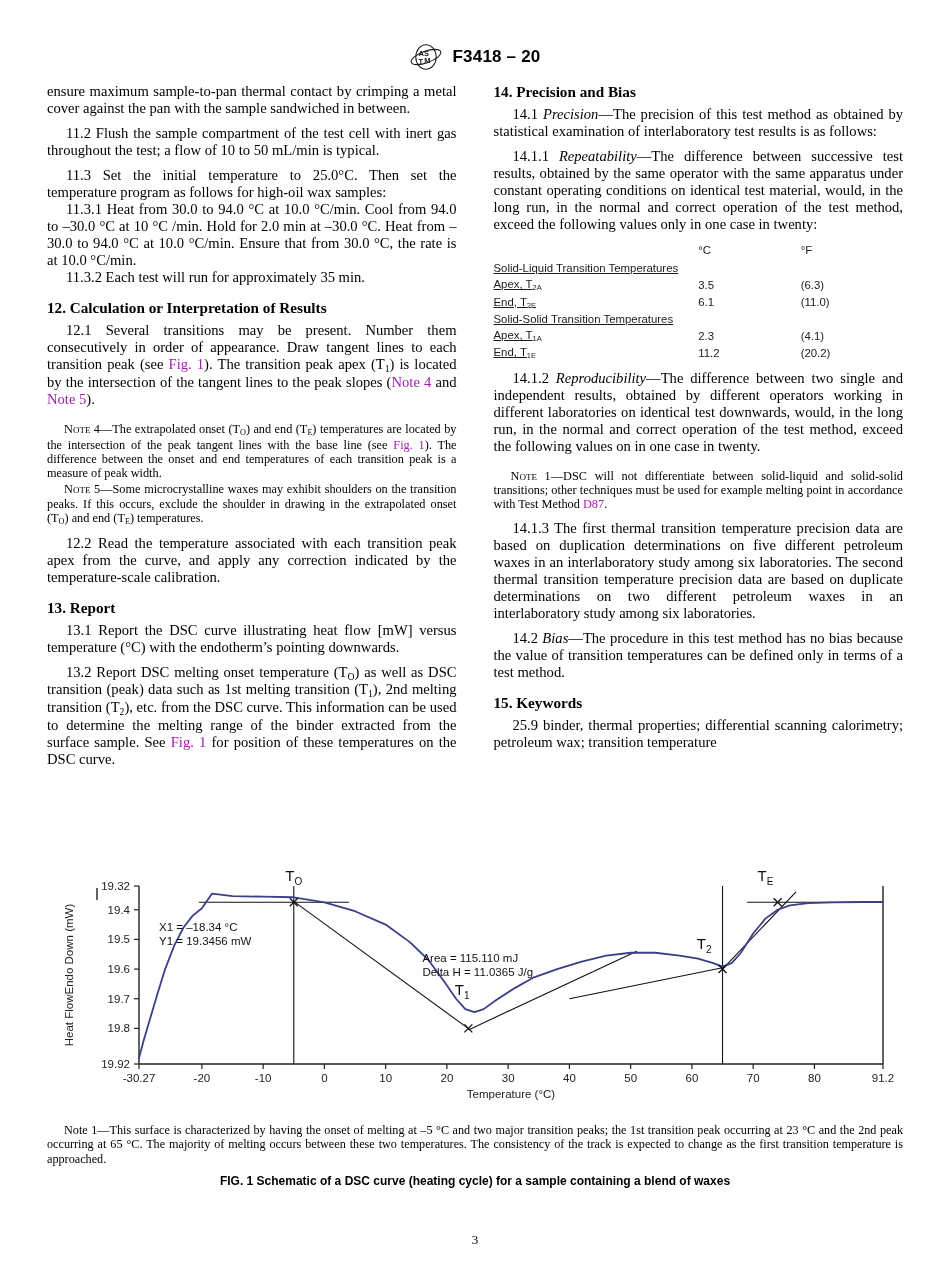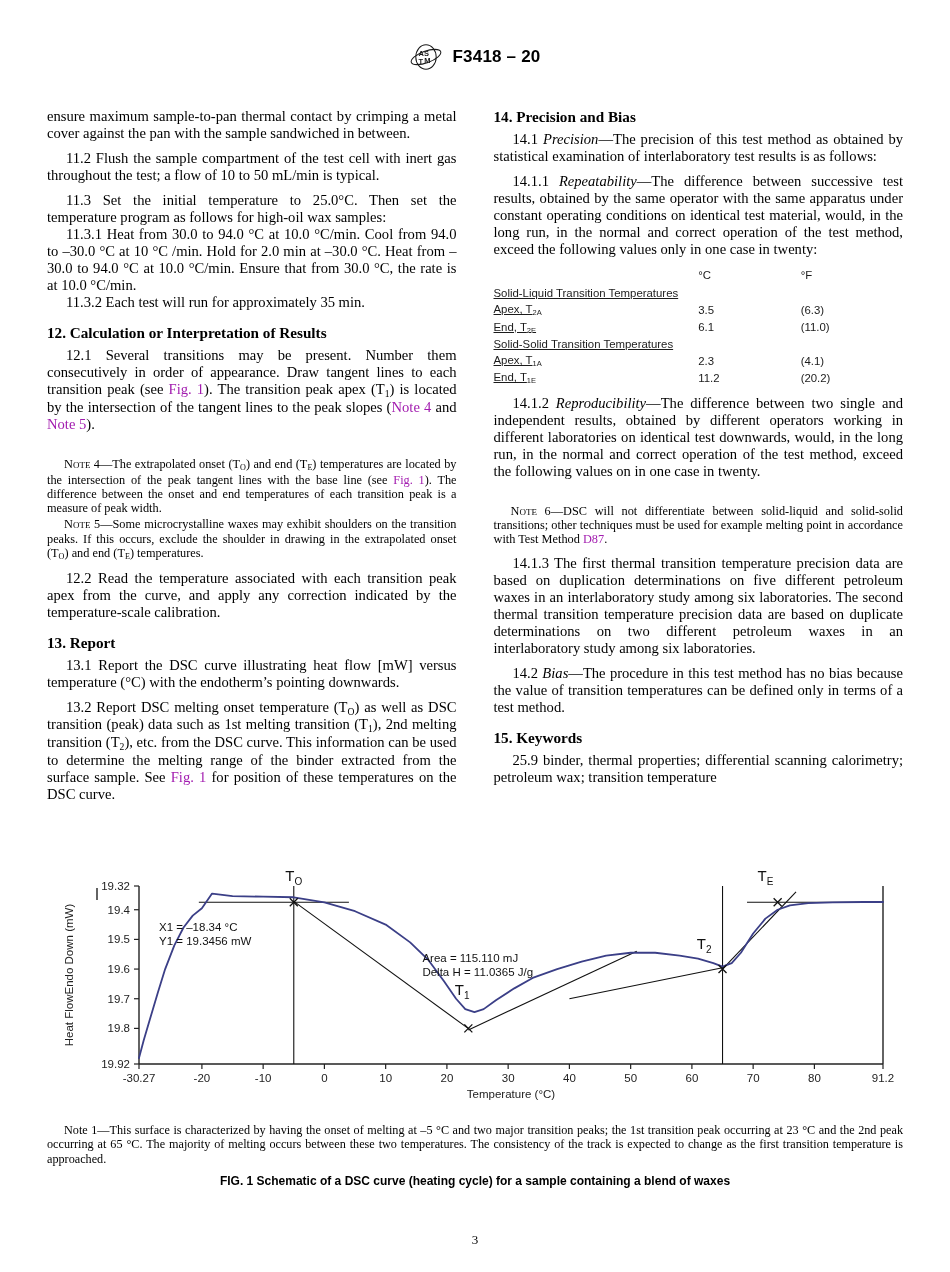--- a/index.html
+++ b/index.html
@@ -19,37 +19,37 @@
     display:flex; align-items:center; justify-content:center; gap:9px;
   }
   .astm-logo { width:34px; height:30px; display:block; }
   .std-des {
     font-family:"Liberation Sans", sans-serif;
     font-weight:bold; font-size:17px; letter-spacing:0.2px;
   }
 
   
   .columns {
-    position:absolute; top:108px; left:47px;
+    position:absolute; top:83px; left:47px;
     width:856px;
     display:flex; gap:37px;
   }
   .col { width:410px; }
 
   p { margin:0 0 0 0; text-align:justify; font-size:14.6px; line-height:1.165; }
   p.indent { text-indent:19px; }
   p.gap { margin-top:8px; }
   .sec-head {
     font-family:"Liberation Serif", serif;
     font-weight:bold; font-size:15.2px;
     margin-top:13px; margin-bottom:5px;
   }
   .note {
     font-size:12.3px; line-height:1.16; text-align:justify;
-    margin-top:24px; text-indent:17px;
+    margin-top:14px; text-indent:17px;
   }
   .note .nlabel { font-variant:small-caps; }
   .lnk { color:#a21caf;font-family:Liberation Serif, serif; }
   i { font-style:italic; }
   sub { font-size:0.66em; vertical-align:-0.28em; }
 
   
   .prec-table {
     font-family:"Liberation Sans", sans-serif;
     font-size:11.4px;
@@ -173,21 +173,21 @@
         <tr>
           <td class="c1"><span>End, T</span><sub>1E</sub></td>
           <td class="c2">11.2</td>
           <td class="c3">(20.2)</td>
         </tr>
       </tbody>
         </table>
 
       <p class="indent gap"><span>14.1.2  </span><i>Reproducibility</i><span>—The difference between two single and independent results, obtained by different operators working in different laboratories on identical test downwards, would, in the long run, in the normal and correct operation of the test method, exceed the following values on in one case in twenty.</span></p>
 
-      <p class="note"><span class="nlabel">Note</span><span> 6—DSC will not differentiate between solid-liquid and solid-solid transitions; other techniques must be used for example melting point in accordance with Test Method </span><span class="lnk">D87</span><span>.</span></p>
+      <p class="note"><span class="nlabel">Note</span><span> 1—DSC will not differentiate between solid-liquid and solid-solid transitions; other techniques must be used for example melting point in accordance with Test Method </span><span class="lnk">D87</span><span>.</span></p>
 
       <p class="indent gap">14.1.3  The first thermal transition temperature precision data are based on duplication determinations on five different petroleum waxes in an interlaboratory study among six laboratories. The second thermal transition temperature precision data are based on duplicate determinations on two different petroleum waxes in an interlaboratory study among six laboratories.</p>
 
       <p class="indent gap"><span>14.2  </span><i>Bias</i><span>—The procedure in this test method has no bias because the value of transition temperatures can be defined only in terms of a test method.</span></p>
 
       <div class="sec-head">15.  Keywords</div>
 
       <p class="indent">25.9  binder, thermal properties; differential scanning calorimetry; petroleum wax; transition temperature</p>
     </div>
   </div>

